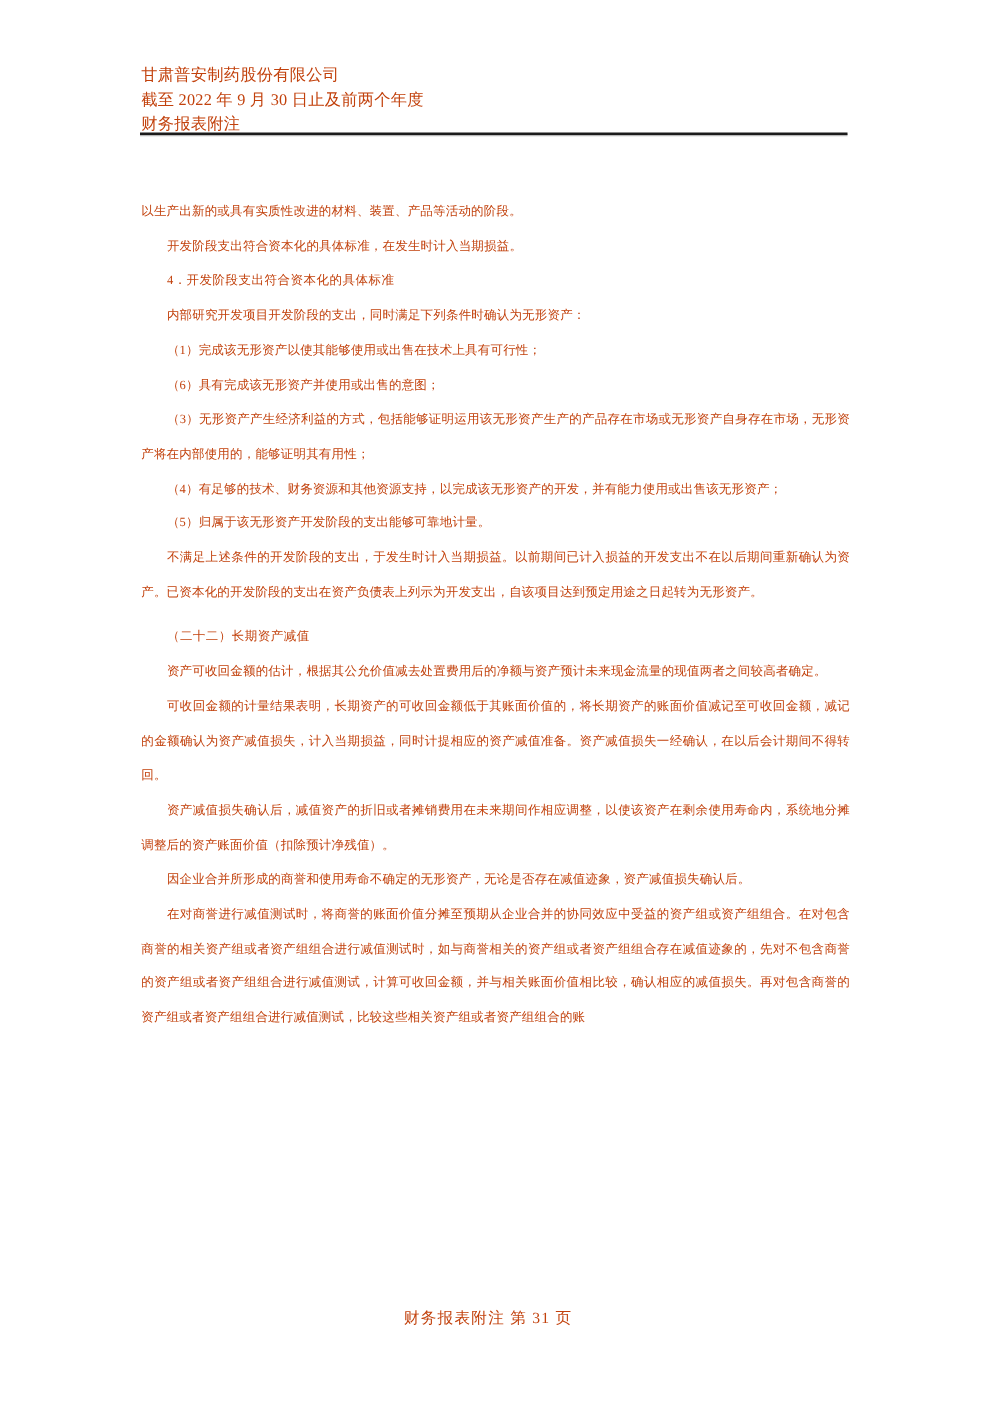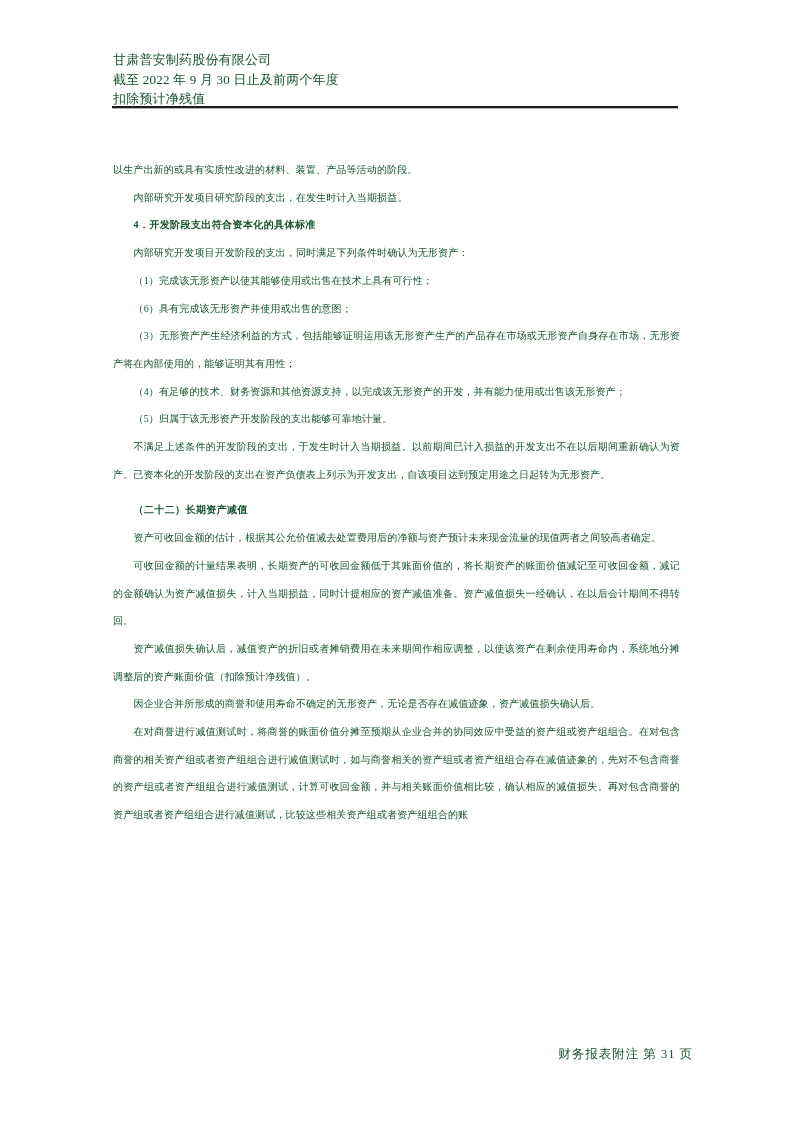--- a/index.html
+++ b/index.html
@@ -8,21 +8,21 @@
     padding: 0;
     background: #ffffff;
   }
   .page {
     position: relative;
     width: 793px;
     height: 1122px;
     background: #ffffff;
     overflow: hidden;
     font-family: "Liberation Serif", "DejaVu Serif", serif;
-    color: #14532d;
+    color: #c2410c;
   }
   
   .doc-header {
     position: absolute;
     left: 113px;
     top: 50px;
     width: 567px;
     font-size: 13px;
     line-height: 19.5px;
     letter-spacing: 0.2px;
@@ -51,53 +51,53 @@
   }
   .doc-content p {
     margin: 0;
     padding: 0;
     text-indent: 2.05em;
   }
   .doc-content p.continuation {
     text-indent: 0;
   }
   .doc-content p.heading {
-    font-weight: 700;
+    font-weight: 400;
     letter-spacing: 0.4px;
   }
   .doc-content p.heading-sub {
     margin-top: 8px;
   }
   
   .doc-footer {
     position: absolute;
-    left: 126px;
+    left: 107px;
     top: 1046px;
     width: 567px;
-    text-align: right;
+    text-align: center;
     font-size: 12.5px;
     letter-spacing: 1px;
     white-space: nowrap;
   }
 </style>
 </head>
 <body>
 
 <div class="page">
 
   <div class="doc-header">
     <div>甘肃普安制药股份有限公司</div>
     <div>截至 2022 年 9 月 30 日止及前两个年度</div>
-    <div>扣除预计净残值</div>
+    <div>财务报表附注</div>
   </div>
   <div class="header-rule"></div>
 
   <div class="doc-content">
     <p class="continuation">以生产出新的或具有实质性改进的材料、装置、产品等活动的阶段。</p>
-    <p>内部研究开发项目研究阶段的支出，在发生时计入当期损益。</p>
+    <p>开发阶段支出符合资本化的具体标准，在发生时计入当期损益。</p>
     <p class="heading">4．开发阶段支出符合资本化的具体标准</p>
     <p>内部研究开发项目开发阶段的支出，同时满足下列条件时确认为无形资产：</p>
     <p>（1）完成该无形资产以使其能够使用或出售在技术上具有可行性；</p>
     <p>（6）具有完成该无形资产并使用或出售的意图；</p>
     <p>（3）无形资产产生经济利益的方式，包括能够证明运用该无形资产生产的产品存在市场或无形资产自身存在市场，无形资产将在内部使用的，能够证明其有用性；</p>
     <p>（4）有足够的技术、财务资源和其他资源支持，以完成该无形资产的开发，并有能力使用或出售该无形资产；</p>
     <p>（5）归属于该无形资产开发阶段的支出能够可靠地计量。</p>
     <p>不满足上述条件的开发阶段的支出，于发生时计入当期损益。以前期间已计入损益的开发支出不在以后期间重新确认为资产。已资本化的开发阶段的支出在资产负债表上列示为开发支出，自该项目达到预定用途之日起转为无形资产。</p>
     <p class="heading heading-sub">（二十二）长期资产减值</p>
     <p>资产可收回金额的估计，根据其公允价值减去处置费用后的净额与资产预计未来现金流量的现值两者之间较高者确定。</p>

